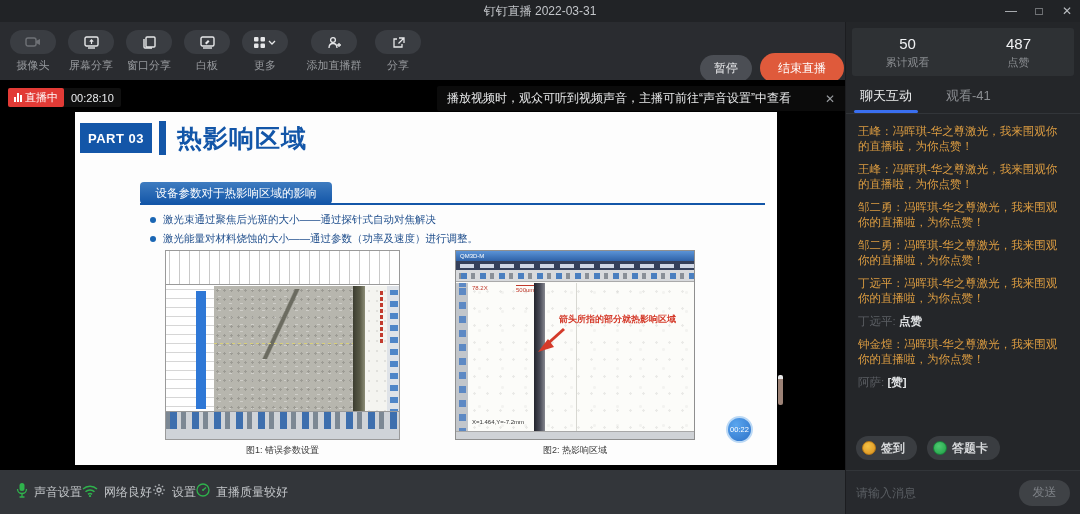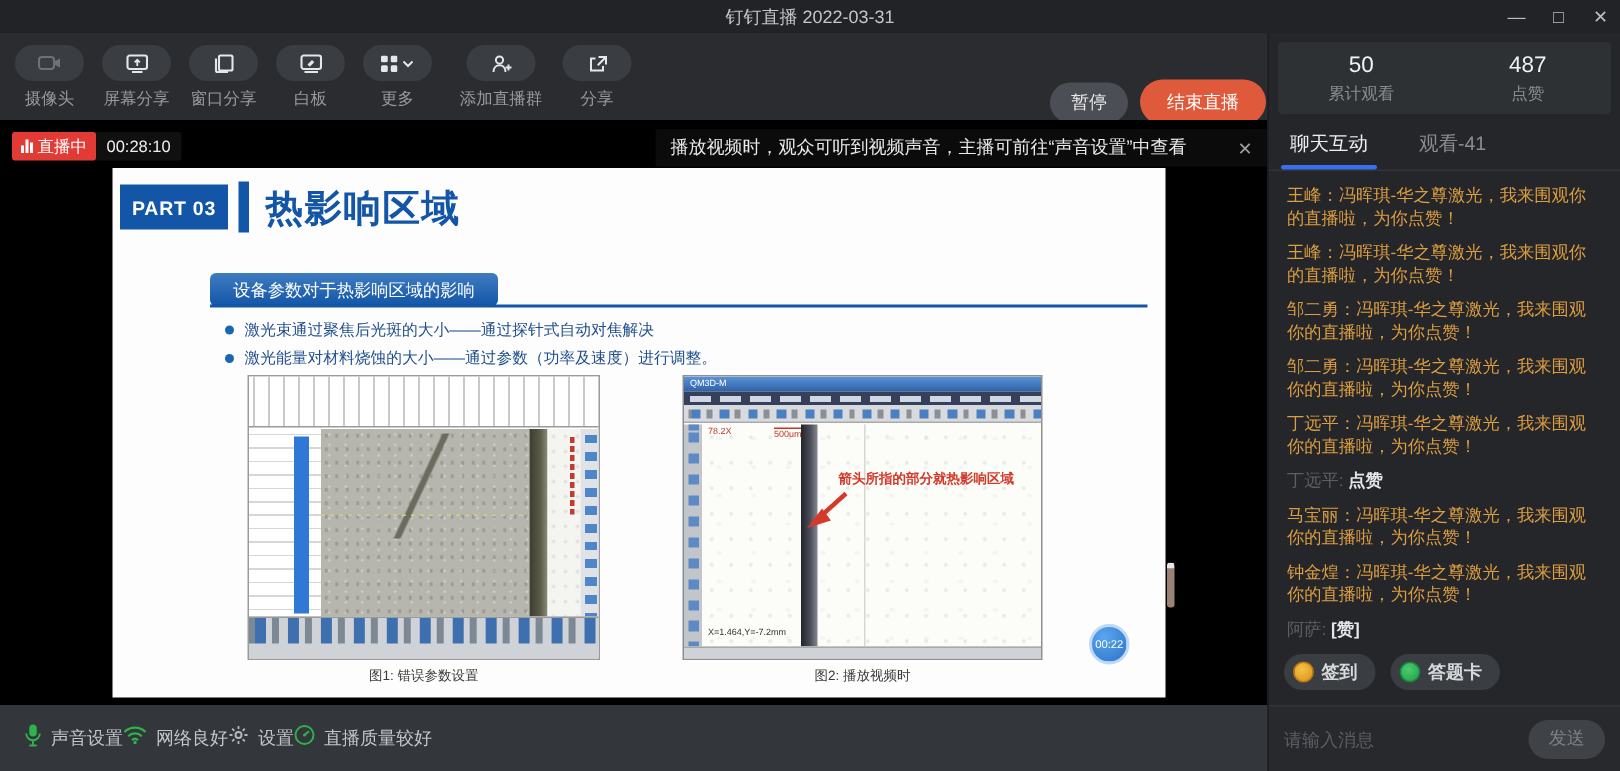--- a/index.html
+++ b/index.html
@@ -304,21 +304,21 @@
           <div class="annotation">箭头所指的部分就热影响区域</div>
           <svg class="arrow-svg" width="34" height="32" viewBox="0 0 34 32">
             <path d="M32 4 L12 22" stroke="#d43a2a" stroke-width="3" fill="none"></path>
             <path d="M16 14 L6 27 L22 22 Z" fill="#d43a2a"></path>
           </svg>
           <div class="f2-status">X=1.464,Y=-7.2mm</div>
           <div class="f2-statusbar"></div>
         </div>
 
         <div class="fig-caption cap1">图1: 错误参数设置</div>
-        <div class="fig-caption cap2">图2: 播放视频时</div>
+        <div class="fig-caption cap2">图2: 热影响区域</div>
         <div class="time-badge">00:22</div>
       </div>
 
       <div class="scroll-thumb"></div>
     </div>
 
     <div class="statusbar">
       <div class="sb-item">
         <span>
           <svg width="12" height="16" viewBox="0 0 12 16">
@@ -375,21 +375,20 @@
       <div class="tab">观看-41</div>
     </div>
 
     <div class="messages">
       <div class="msg"><span class="name">王峰：</span><span class="text">冯晖琪-华之尊激光，我来围观你的直播啦，为你点赞！</span></div>
       <div class="msg"><span class="name">王峰：</span><span class="text">冯晖琪-华之尊激光，我来围观你的直播啦，为你点赞！</span></div>
       <div class="msg"><span class="name">邹二勇：</span><span class="text">冯晖琪-华之尊激光，我来围观你的直播啦，为你点赞！</span></div>
       <div class="msg"><span class="name">邹二勇：</span><span class="text">冯晖琪-华之尊激光，我来围观你的直播啦，为你点赞！</span></div>
       <div class="msg"><span class="name">丁远平：</span><span class="text">冯晖琪-华之尊激光，我来围观你的直播啦，为你点赞！</span></div>
       <div class="msg like"><span class="name">丁远平: </span><span class="text">点赞</span></div>
-      <div class="msg"><span class="name">马宝丽：</span><span class="text">冯晖琪-华之尊激光，我来围观你的直播啦，为你点赞！</span></div>
       <div class="msg"><span class="name">钟金煌：</span><span class="text">冯晖琪-华之尊激光，我来围观你的直播啦，为你点赞！</span></div>
       <div class="msg like"><span class="name">阿萨: </span><span class="text">[赞]</span></div>
     </div>
 
     <div class="actions">
       <div class="action-btn">
         <span class="coin"></span>
         <span class="lbl">签到</span>
       </div>
       <div class="action-btn">

